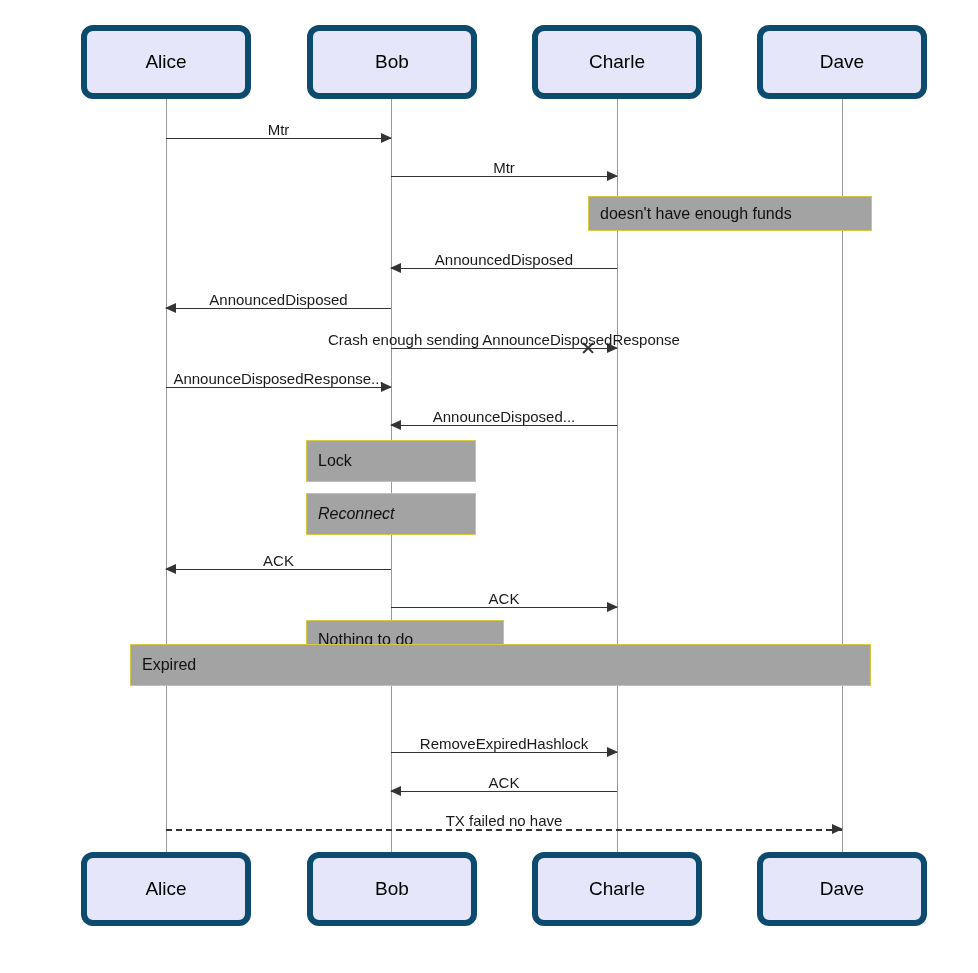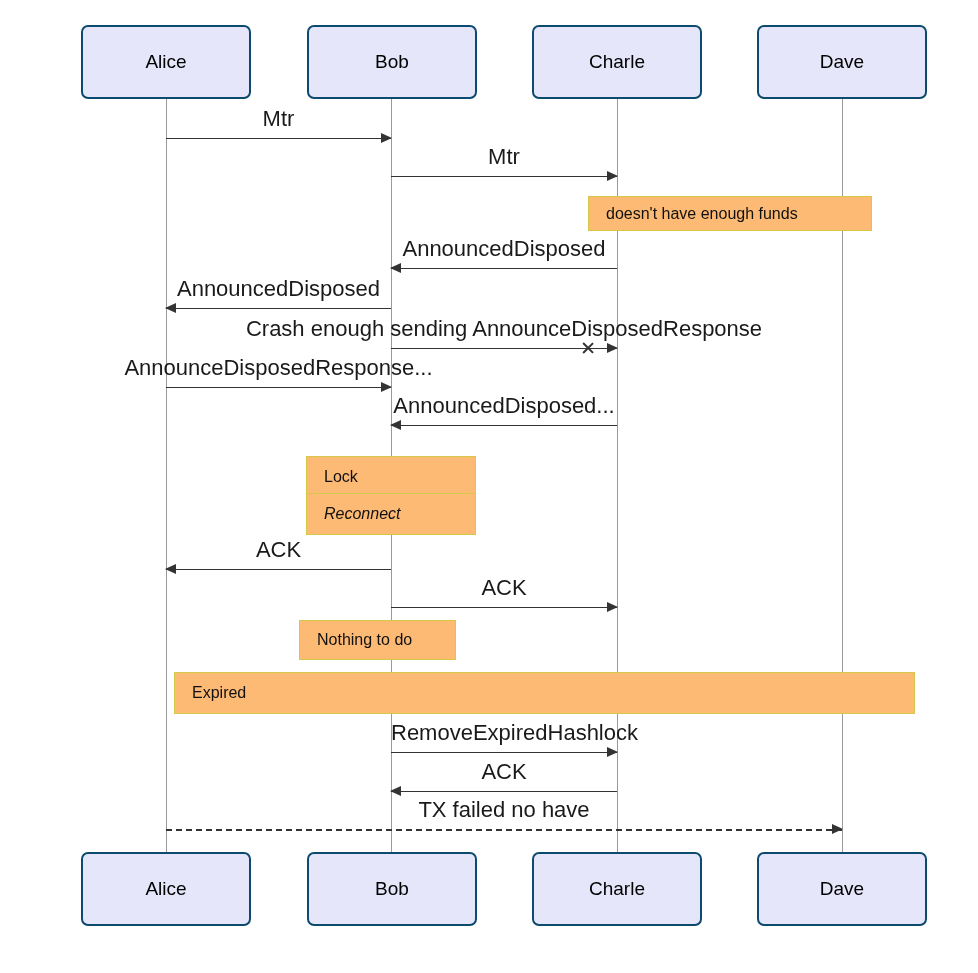--- a/index.html
+++ b/index.html
@@ -17,22 +17,22 @@
     width: 978px;
     height: 973px;
     background: #ffffff;
     overflow: hidden;
   }
   
   .participant {
     position: absolute;
     box-sizing: border-box;
     background: #e6e6fa;
-    border: 2px solid #0c4a6e;
-    border-radius: 7px;
+    border: 6px solid #0c4a6e;
+    border-radius: 12px;
     display: flex;
     align-items: center;
     justify-content: center;
     color: #000000;
     font-size: 19px;
     font-family: "Liberation Sans", sans-serif;
   }
   
   .lifeline {
     position: absolute;
@@ -67,24 +67,24 @@
   .arrowhead.right {
     right: -1px;
     border-left: 11px solid #333333;
   }
   .arrowhead.left {
     left: -1px;
     border-right: 11px solid #333333;
   }
   .msg-label {
     position: absolute;
-    bottom: 6px;
+    bottom: 0;
     width: 100%;
     text-align: center;
-    font-size: 22px;
+    font-size: 15px;
     color: #1a1a1a;
     white-space: nowrap;
     font-family: "Liberation Sans", sans-serif;
   }
   .msg-label.wide {
     width: auto;
     left: 50%;
     transform: translateX(-50%);
   }
   .cross-mark {
@@ -103,27 +103,27 @@
     width: 1.8px;
     height: 14px;
     background: #333333;
   }
   .cross-mark::before { transform: translateX(-50%) rotate(45deg); }
   .cross-mark::after  { transform: translateX(-50%) rotate(-45deg); }
   
   .note {
     position: absolute;
     box-sizing: border-box;
-    background: #fdba74;
+    background: #a3a3a3;
     border: 1px solid #d6c94a;
     display: flex;
     align-items: center;
     color: #111111;
     font-size: 16px;
-    padding-left: 17px;
+    padding-left: 11px;
     font-family: "Liberation Sans", sans-serif;
   }
 </style>
 </head>
 <body>
 
 <div id="canvas">
 
   <div id="lifelines">
       <div class="lifeline" style="left: 166px; top: 99px; height: 753px;"></div>
@@ -175,21 +175,21 @@
         <div class="msg-label wide">Crash enough sending AnnounceDisposedResponse</div>
       </div>
       <div class="message" style="left: 166px; top: 387px; width: 225px;">
         <div class="msg-line"></div>
         <div class="arrowhead right"></div>
         <div class="msg-label wide">AnnounceDisposedResponse...</div>
       </div>
       <div class="message" style="left: 391px; top: 425px; width: 226px;">
         <div class="msg-line"></div>
         <div class="arrowhead left"></div>
-        <div class="msg-label">AnnouncedDisposed...</div>
+        <div class="msg-label">AnnounceDisposed...</div>
       </div>
       <div class="message" style="left: 166px; top: 569px; width: 225px;">
         <div class="msg-line"></div>
         <div class="arrowhead left"></div>
         <div class="msg-label">ACK</div>
       </div>
       <div class="message" style="left: 391px; top: 607px; width: 226px;">
         <div class="msg-line"></div>
         <div class="arrowhead right"></div>
         <div class="msg-label">ACK</div>
@@ -208,30 +208,30 @@
         <div class="msg-line dashed"></div>
         <div class="arrowhead right"></div>
         <div class="msg-label">TX failed no have</div>
       </div>
     </div>
 
   <div id="notes">
       <div class="note" style="left: 588px; top: 196px; width: 284px; height: 35px;">
         <span>doesn't have enough funds</span>
       </div>
-      <div class="note" style="left: 306px; top: 440px; width: 170px; height: 42px; margin-top: 16px;">
+      <div class="note" style="left: 306px; top: 440px; width: 170px; height: 42px;">
         <span>Lock</span>
       </div>
       <div class="note" style="left: 306px; top: 493px; width: 170px; height: 42px; font-style: italic;">
         <span>Reconnect</span>
       </div>
-      <div class="note" style="left: 299px; top: 620px; width: 157px; height: 40px;">
+      <div class="note" style="left: 306px; top: 620px; width: 198px; height: 40px;">
         <span>Nothing to do</span>
       </div>
-      <div class="note" style="left: 130px; top: 672px; width: 741px; height: 42px; margin-left: 44px;">
+      <div class="note" style="left: 130px; top: 644px; width: 741px; height: 42px;">
         <span>Expired</span>
       </div>
     </div>
 
   <div id="participants-bottom">
       <div class="participant" style="left: 81px; top: 852px; width: 170px; height: 74px;">
         <span>Alice</span>
       </div>
       <div class="participant" style="left: 307px; top: 852px; width: 170px; height: 74px;">
         <span>Bob</span>

